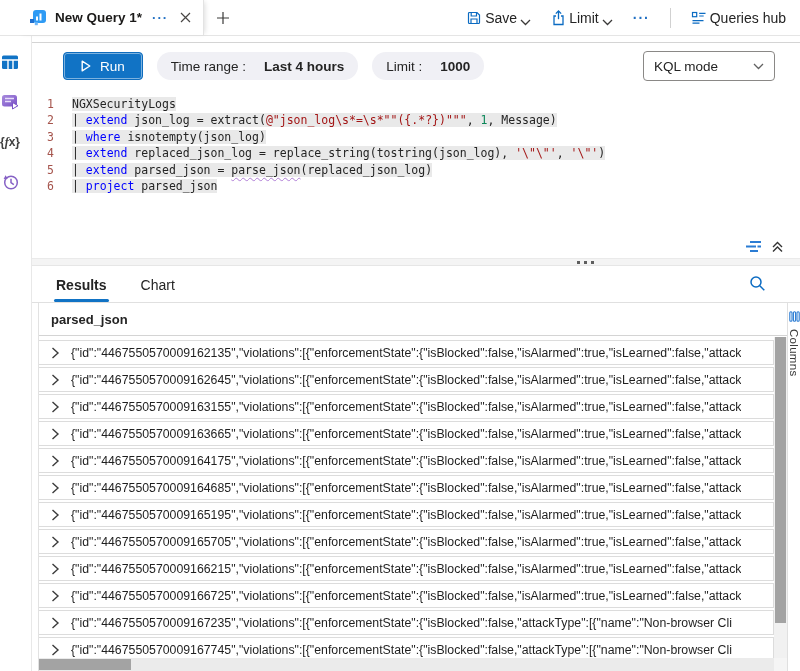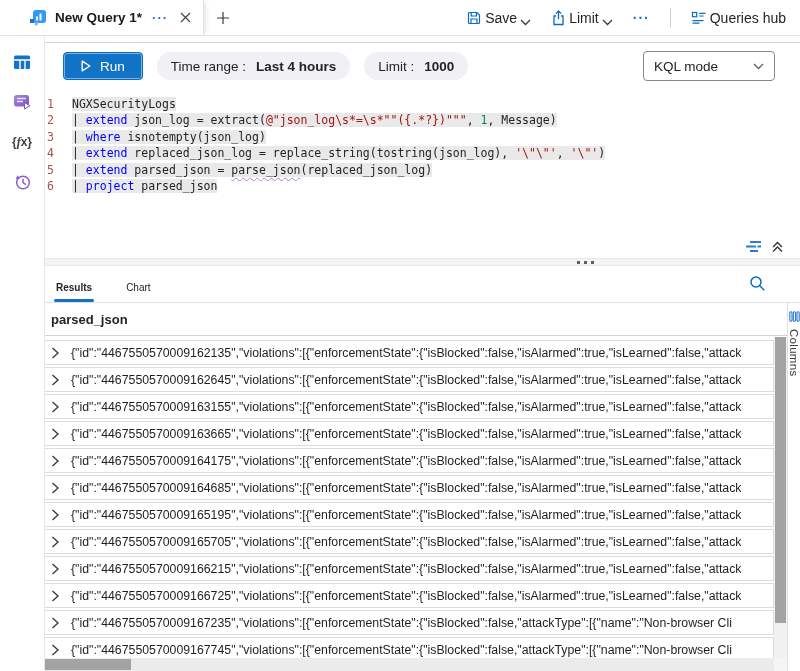--- a/index.html
+++ b/index.html
@@ -11,30 +11,30 @@
   .doc-tab { display:flex; align-items:center; gap:8px; padding:0 10px 0 12px; border-right:1px solid #e3e3e3; box-shadow:3px 0 5px -2px rgba(0,0,0,.14); background:#fff;margin-left:17px; }
   .doc-tab .title { font-size:13.5px; font-weight:700; color:#1b1a19; white-space:nowrap; }
   .tab-more { font-size:13px; letter-spacing:1px; color:#2170c3; font-weight:700; padding:0 2px; cursor:pointer; }
   .tab-close { color:#484644; padding:0 2px; cursor:pointer; display:flex; align-items:center; }
   .newtab { display:flex; align-items:center; padding:0 12px; cursor:pointer; }
   .top-actions { margin-left:auto; display:flex; align-items:center; gap:20px; padding-right:14px; }
   .action { display:flex; align-items:flex-end; gap:3px; font-size:14px; color:#242424; cursor:pointer; white-space:nowrap; }
   .vdiv { width:1px; height:20px; background:#d1d1d1; }
 
   
-  .rail { position:absolute; top:36px; left:0; width:45px; bottom:0; border-right:1px solid #e8e8e8; background:#fff; display:flex; flex-direction:column; align-items:center; padding-top:16px; gap:20px; z-index:4; }
+  .rail { position:absolute; top:36px; left:0; width:32px; bottom:0; border-right:1px solid #e8e8e8; background:#fff; display:flex; flex-direction:column; padding-top:16px; gap:20px; z-index:4; }
   .rail .tool { width:20px; height:20px; display:flex; align-items:center; justify-content:center; cursor:pointer; }
   .fx-glyph { font-size:12px; color:#404040; font-weight:600; white-space:nowrap; }
   .fx-glyph i { font-family:"Liberation Serif",serif; font-style:italic; }
 
   
   .card { position:absolute; top:42px; left:22px; right:0; height:216px; border-top:1px solid #d4d4d4; border-left:1px solid #d4d4d4; border-radius:8px 0 0 0; background:#fff; }
   .toolbar { height:46px; display:flex; align-items:center; gap:14px; padding-left:40px; }
   .run-btn { display:flex; align-items:center; gap:9px; background:var(--accent,#1173c5); color:#fff; border:1px solid #0f6cbd; box-shadow:inset 0 0 0 1px rgba(255,255,255,.45); border-radius:4px; height:28px; padding:0 17px; font-size:13.5px; cursor:pointer; }
-  .pill { background:#f0f0f5; border-radius:14px; height:28px; display:flex; align-items:center; padding:0 14px; font-size:13.5px; gap:10px; cursor:pointer; white-space:nowrap; }
+  .pill { background:#f0f0f5; border-radius:14px; height:28px; display:flex; align-items:center; padding:0 14px; font-size:13.5px; gap:18px; cursor:pointer; white-space:nowrap; }
   .pill b { font-weight:700; }
   .mode-select { margin-left:auto; margin-right:25px; border:1px solid #8a8886; border-radius:4px; height:30px; width:132px; display:flex; align-items:center; justify-content:space-between; padding:0 10px; font-size:13.5px; cursor:pointer; background:#fff; }
 
   .editor { display:flex; padding-top:7px; font-family:"DejaVu Sans Mono","Liberation Mono",monospace; font-size:11.5px; line-height:16.4px; cursor:text; }
   .gutter { width:36px; text-align:right; padding-right:5px; color:var(--line_number,#a5544c); user-select:none; }
   .codecol { flex:1; padding-left:13px; white-space:pre; }
   .sel { background:#e9e9e9; }
   .tok-k { color:var(--keyword,#0000ff); }
   .tok-s { color:var(--string,#a31515); }
   .tok-n { color:var(--number,#098658); }
@@ -43,21 +43,21 @@
   .editor-tools > span { cursor:pointer; display:flex; }
 
   
   .splitter { position:absolute; top:258px; left:32px; right:0; height:8px; background:#f4f4f4; border-top:1px solid #eaeaea; border-bottom:1px solid #e6e6e6; cursor:row-resize; }
   .grip { position:absolute; left:545px; top:2px; display:flex; gap:4px; }
   .grip i { width:3px; height:3px; background:#5f5f5f; display:block; }
 
   
   .results { position:absolute; top:266px; left:32px; right:0; bottom:0; background:#fff; }
   .tabsrow { height:37px; display:flex; align-items:flex-end; gap:30px; padding-left:22px; border-bottom:1px solid #e0e0e0; position:relative; }
-  .rtab { position:relative; padding:0 2px 9px 2px; font-size:10px; cursor:pointer; color:#242424; }
+  .rtab { position:relative; padding:0 2px 9px 2px; font-size:14px; cursor:pointer; color:#242424; }
   .rtab.active { font-weight:700; }
   .rtab .ul { position:absolute; left:0; right:0; bottom:0; height:3px; background:var(--accent,#1173c5); border-radius:2px; }
   .search-btn { position:absolute; right:34px; top:9px; cursor:pointer; display:flex; }
 
   .table-wrap { position:absolute; left:6px; right:13px; top:37px; bottom:0; border-left:1px solid #e2e2e2; }
   .col-header { height:33px; display:flex; align-items:center; padding-left:12px; font-size:13px; font-weight:700; border-bottom:1px solid #d4d4d4; cursor:pointer; }
   .rows { position:absolute; top:34px; left:0; right:13px; bottom:13px; overflow:hidden; padding-top:3px; }
   .row { height:25px; margin-bottom:2px; border:1px solid #dcdcdc; border-left:none; display:flex; align-items:center; gap:11px; padding-left:12px; font-size:12.3px; white-space:nowrap; overflow:hidden; cursor:pointer; background:#fff; color:#1f1f1f; }
   .row .chev { flex:0 0 auto; display:flex; }
   .row .jtext { overflow:hidden; }

